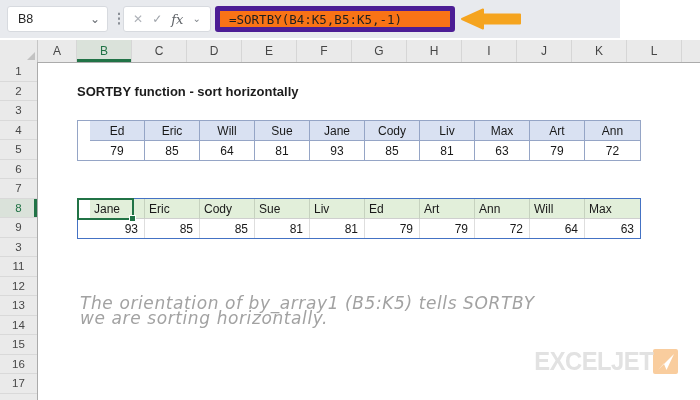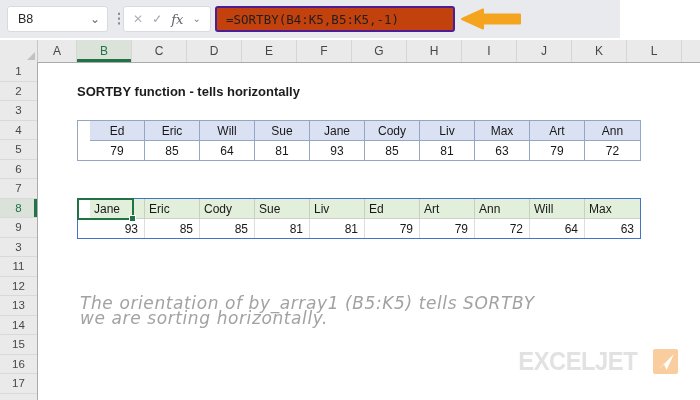--- a/index.html
+++ b/index.html
@@ -13,22 +13,22 @@
            padding-left:10px;box-sizing:border-box;font-size:12.5px;color:#262626;}
   .namebox .chev{margin-left:auto;margin-right:7px;color:#6A6F75;font-size:12px;line-height:10px;}
   .dots{position:absolute;left:112px;top:10px;color:#8A8F96;font-size:14px;font-weight:bold;}
   .fxbox{position:absolute;left:123px;top:6px;width:88px;height:26px;background:#fff;
          border:1px solid #D7DADF;border-radius:3px;display:flex;align-items:center;
          justify-content:space-evenly;box-sizing:border-box;}
   .icx{color:#AEB2B8;font-size:12px;}
   .icck{color:#9FA4AA;font-size:12px;}
   .icfx{color:#5F6368;font-size:13px;font-style:italic;font-family:"DejaVu Serif",serif;}
   .icchev{color:#7F848A;font-size:10px;line-height:8px;}
-  .formulabox{position:absolute;left:215px;top:6px;width:240px;height:26px;background:#c2410c;
-              border:2px solid #4c1d95;border-radius:3px;display:flex;align-items:center;
+  .formulabox{position:absolute;left:215px;top:6px;width:240px;height:26px;background:#f97316;
+              border:5px solid #4c1d95;border-radius:3px;display:flex;align-items:center;
               padding-left:9px;box-sizing:border-box;
               font-family:"DejaVu Sans Mono",monospace;font-size:12.5px;color:#1F1F1F;white-space:nowrap;}
   .arrow{position:absolute;left:461px;top:8px;}
 
   
   .colheaders{position:absolute;left:0;top:40px;width:700px;height:22px;background:#EAEAEA;
               border-bottom:1px solid #ABABAB;display:flex;box-sizing:content-box;}
   .corner{width:38px;height:22px;background:#EAEAEA;border-right:1px solid #C6C6C6;
           position:relative;box-sizing:border-box;flex:0 0 auto;}
   .tri{position:absolute;right:2px;bottom:2px;width:0;height:0;
@@ -67,21 +67,21 @@
   .selbox{position:absolute;left:-1px;top:-1px;width:57px;height:22px;box-sizing:border-box;
           border:2px solid var(--accent-green,#217346);pointer-events:none;}
   .handle{position:absolute;right:-4px;bottom:-4px;width:5px;height:5px;
           background:var(--accent-green,#217346);border:1px solid #fff;pointer-events:auto;}
 
   .note{position:absolute;font-style:italic;color:var(--annotation-gray,#A2A2A2);
         font-size:17px;letter-spacing:0.6px;font-family:"DejaVu Sans",cursive,sans-serif;white-space:nowrap;}
   .n1{left:80px;top:293px;}
   .n2{left:80px;top:308px;}
 
-  .logo{position:absolute;top:347px;right:22px;display:flex;align-items:center;gap:16px;}
+  .logo{position:absolute;top:347px;right:22px;display:flex;align-items:center;gap:0;}
   .logotext{font-weight:bold;font-size:25px;color:var(--logo-text,#E2E2E2);letter-spacing:-0.5px;
             transform:scaleX(.95);transform-origin:right;}
   .logosq{width:25px;height:25px;background:var(--logo-square,#F9CD9E);border-radius:2px;
           display:flex;align-items:center;justify-content:center;}
 </style>
 </head>
 <body>
 
 <div class="app">
 
@@ -139,21 +139,21 @@
       <div class="rowh">3</div>
       <div class="rowh">11</div>
       <div class="rowh">12</div>
       <div class="rowh">13</div>
       <div class="rowh">14</div>
       <div class="rowh">15</div>
       <div class="rowh">16</div>
       <div class="rowh">17</div>
     </div>
 
-  <div class="title">SORTBY function - tells horizontally</div>
+  <div class="title">SORTBY function - sort horizontally</div>
 
   <div class="t1" id="table1">
       <div class="trow">
         <div class="cell h1c">Ed</div>
         <div class="cell h1c">Eric</div>
         <div class="cell h1c">Will</div>
         <div class="cell h1c">Sue</div>
         <div class="cell h1c">Jane</div>
         <div class="cell h1c">Cody</div>
         <div class="cell h1c">Liv</div>

